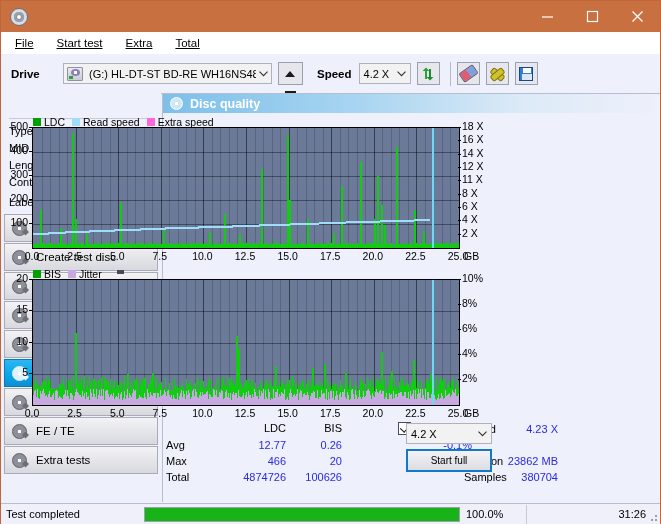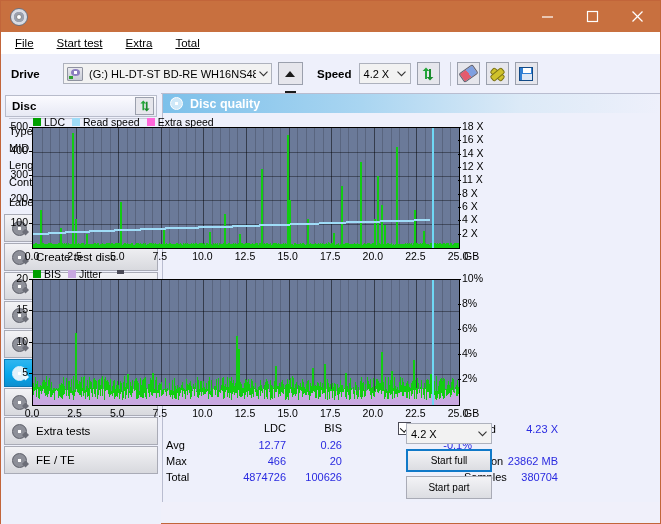--- a/index.html
+++ b/index.html
@@ -327,29 +327,20 @@
     </div>
     <div class="tool-btn">
       <div class="tools-ico"></div>
     </div>
     <div class="tool-btn">
       <div class="save-ico"></div>
     </div>
   </div>
 
   <div class="leftpanel">
-    <div class="disc-head">
-      <div class="t">Disc</div>
-      <div class="btn">
-        <svg width="12" height="12" viewBox="0 0 14 14">
-          <path d="M4 12 L4 4 L1.6 4 L5 0.6 L8.4 4 L6 4 L6 12 Z" fill="#23a539"></path>
-          <path d="M10 2 L10 10 L12.4 10 L9 13.4 L5.6 10 L8 10 L8 2 Z" fill="#1a8c2c"></path>
-        </svg>
-      </div>
-    </div>
     <div class="disc-rule"></div>
     <div class="disc-info">
       <div class="row">
         <div class="k">Type</div>
         <div class="v">BD-R</div>
       </div>
       <div class="row">
         <div class="k">MID</div>
         <div class="v">RITEKBR2 (000)</div>
       </div>
@@ -418,28 +409,28 @@
             <div class="disc"></div>
             <div class="mark"></div>
           </div>
         <div class="nav-label">CD Bler</div>
       </div>
       <div class="navitem">
         <div class="nav-ico">
             <div class="disc"></div>
             <div class="mark"></div>
           </div>
-        <div class="nav-label">Extra tests</div>
+        <div class="nav-label">FE / TE</div>
       </div>
       <div class="navitem">
         <div class="nav-ico">
             <div class="disc"></div>
             <div class="mark"></div>
           </div>
-        <div class="nav-label">FE / TE</div>
+        <div class="nav-label">Extra tests</div>
       </div>
     </div>
 
   </div>
 
   <div class="rightpanel">
     <div class="panel-head">
       <div class="hico"></div>
       <div class="htxt">Disc quality</div>
     </div>
@@ -2418,16 +2409,25 @@
 
   <div class="combo" id="opt-combo">
     <div class="cbtxt">4.2 X</div>
     <div class="arrow">
       <svg width="9" height="6" viewBox="0 0 9 6">
           <path d="M0.5 0.7 L4.5 4.7 L8.5 0.7" fill="none" stroke="#333" stroke-width="1.1"></path>
         </svg>
     </div>
   </div>
   <div class="actbtn" id="btn-start-full">Start full</div>
-  <div class="actbtn" id="btn-start-part">Start part</div>
 
+  <div class="statusbar">
+    <div class="sb-text">Test completed</div>
+    <div class="sb-progress">
+      <div class="fill" id="progress-fill" style="width: 100%;"></div>
+    </div>
+    <div class="sb-pct">100.0%</div>
+    <div class="sb-sep"></div>
+    <div class="sb-time">31:26</div>
+    <div class="sb-grip"></div>
+  </div>
 
 </div>
 
 </body></html>

